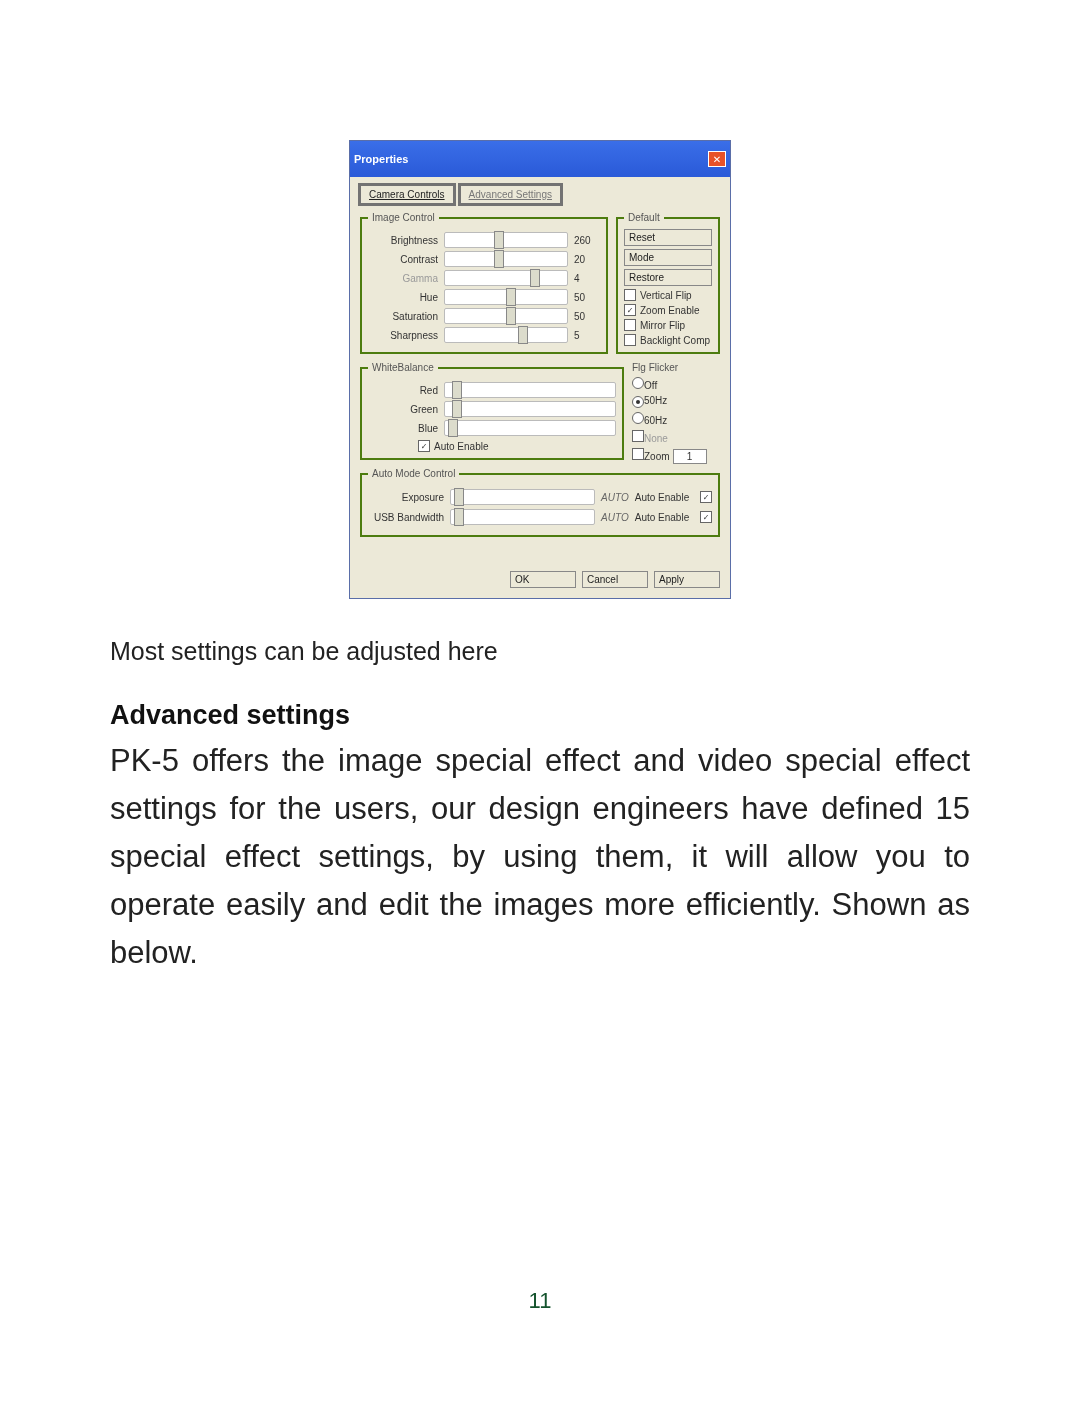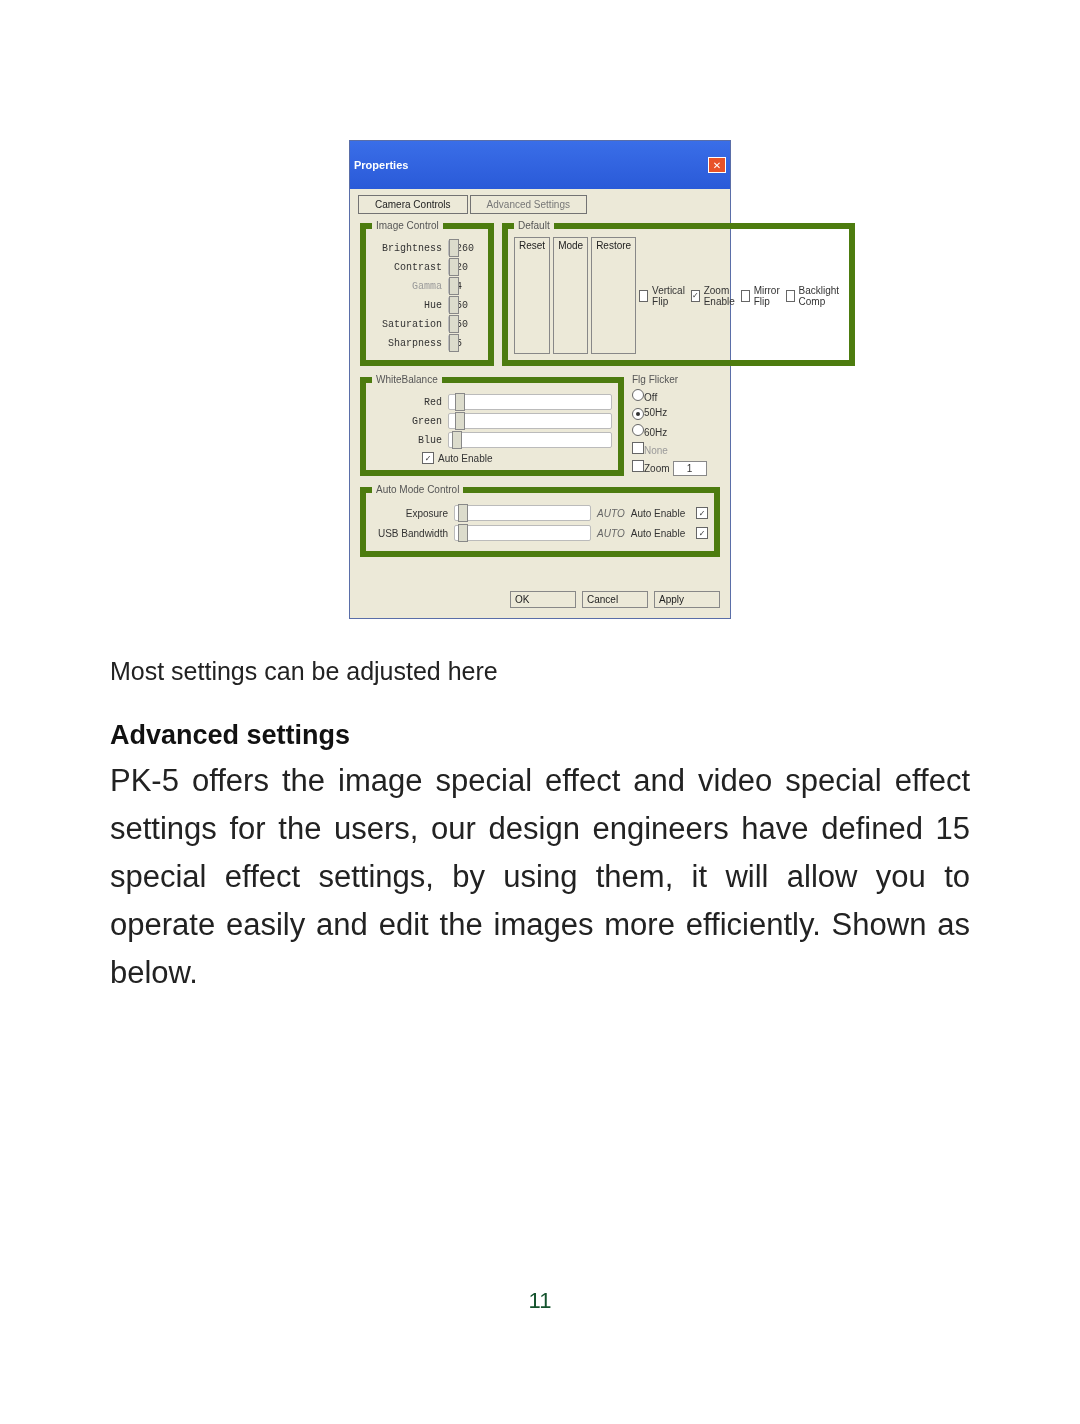--- a/index.html
+++ b/index.html
@@ -1,33 +1,33 @@
 <!DOCTYPE html>
 <html><head>
 <meta charset="utf-8">
 <style>
 body{margin:0;font-family:Arial,sans-serif;background:#fff;}
 .page{width:1080px;height:1424px;position:relative;box-sizing:border-box;padding:140px 110px 0 110px;}
 .scr{width:380px;margin:0 auto;border:1px solid #5a6ea8;background:#ece9d8;font-size:10px;font-family:Tahoma,Arial,sans-serif;color:#222;}
-.titlebar{height:22px;background:linear-gradient(#3a6ee8,#2a5ad8);display:flex;align-items:center;justify-content:space-between;padding:13px 4px;}
+.titlebar{height:22px;background:linear-gradient(#3a6ee8,#2a5ad8);display:flex;align-items:center;justify-content:space-between;padding:7px 4px;}
 .titlebar span{color:#fff;font-weight:bold;font-size:11px;}
 .closebtn{width:16px;height:14px;background:#e85228;color:#fff;display:flex;align-items:center;justify-content:center;font-size:10px;border:1px solid #fff;}
 .tabs{padding:6px 8px 0 8px;}
 .tabrow{display:flex;font-size:10px;color:#777;}
-.tab{padding:3px 16px;border:1px solid #737373;background:#ece9d8;margin-right:2px;}
+.tab{padding:3px 8px;border:3px solid #737373;background:#ece9d8;margin-right:2px;text-decoration:underline;}
 .tab.active{background:#ece9d8;color:#222;}
 .panel{padding:6px 10px 16px 10px;}
-fieldset{border:6px solid #4d7c0f;margin:0 0 8px 0;padding:6px;}
+fieldset{border:2px solid #4d7c0f;margin:0 0 8px 0;padding:6px;}
 legend{font-size:10px;color:#555;padding:0 4px;}
-.row{display:flex;align-items:center;margin:3px 0;font-family:Liberation Mono, monospace;}
+.row{display:flex;align-items:center;margin:3px 0;}
 .lbl{width:70px;text-align:right;margin-right:6px;color:#333;}
 .trk{flex:1;height:14px;position:relative;background:#fff;border:1px solid #bbb;border-radius:2px;}
 .thumb{position:absolute;top:-2px;width:8px;height:16px;background:#dcdccc;border:1px solid #888;}
 .val{width:26px;text-align:left;margin-left:6px;color:#333;}
-.sidebox{width:88px;margin-left:8px;display:flex;gap:3px;}
+.sidebox{width:88px;margin-left:8px;display:flex;flex-direction:column;gap:3px;}
 .btn{border:1px solid #888;background:#ece9d8;padding:2px 4px;text-align:left;font-size:10px;}
 .chk{display:flex;align-items:center;gap:4px;font-size:10px;color:#333;}
 .chkbox{width:10px;height:10px;border:1px solid #666;background:#fff;display:inline-flex;align-items:center;justify-content:center;font-size:8px;}
 .radio{width:10px;height:10px;border:1px solid #666;border-radius:50%;background:#fff;display:inline-flex;align-items:center;justify-content:center;}
 .radio .dot{width:4px;height:4px;border-radius:50%;background:#333;}
 .topflex{display:flex;}
 .topflex>fieldset:first-child{flex:1;}
 .wbwrap{display:flex;}
 .flicker{width:88px;margin-left:8px;}
 .flicker .slot{display:block;margin:4px 0;}

